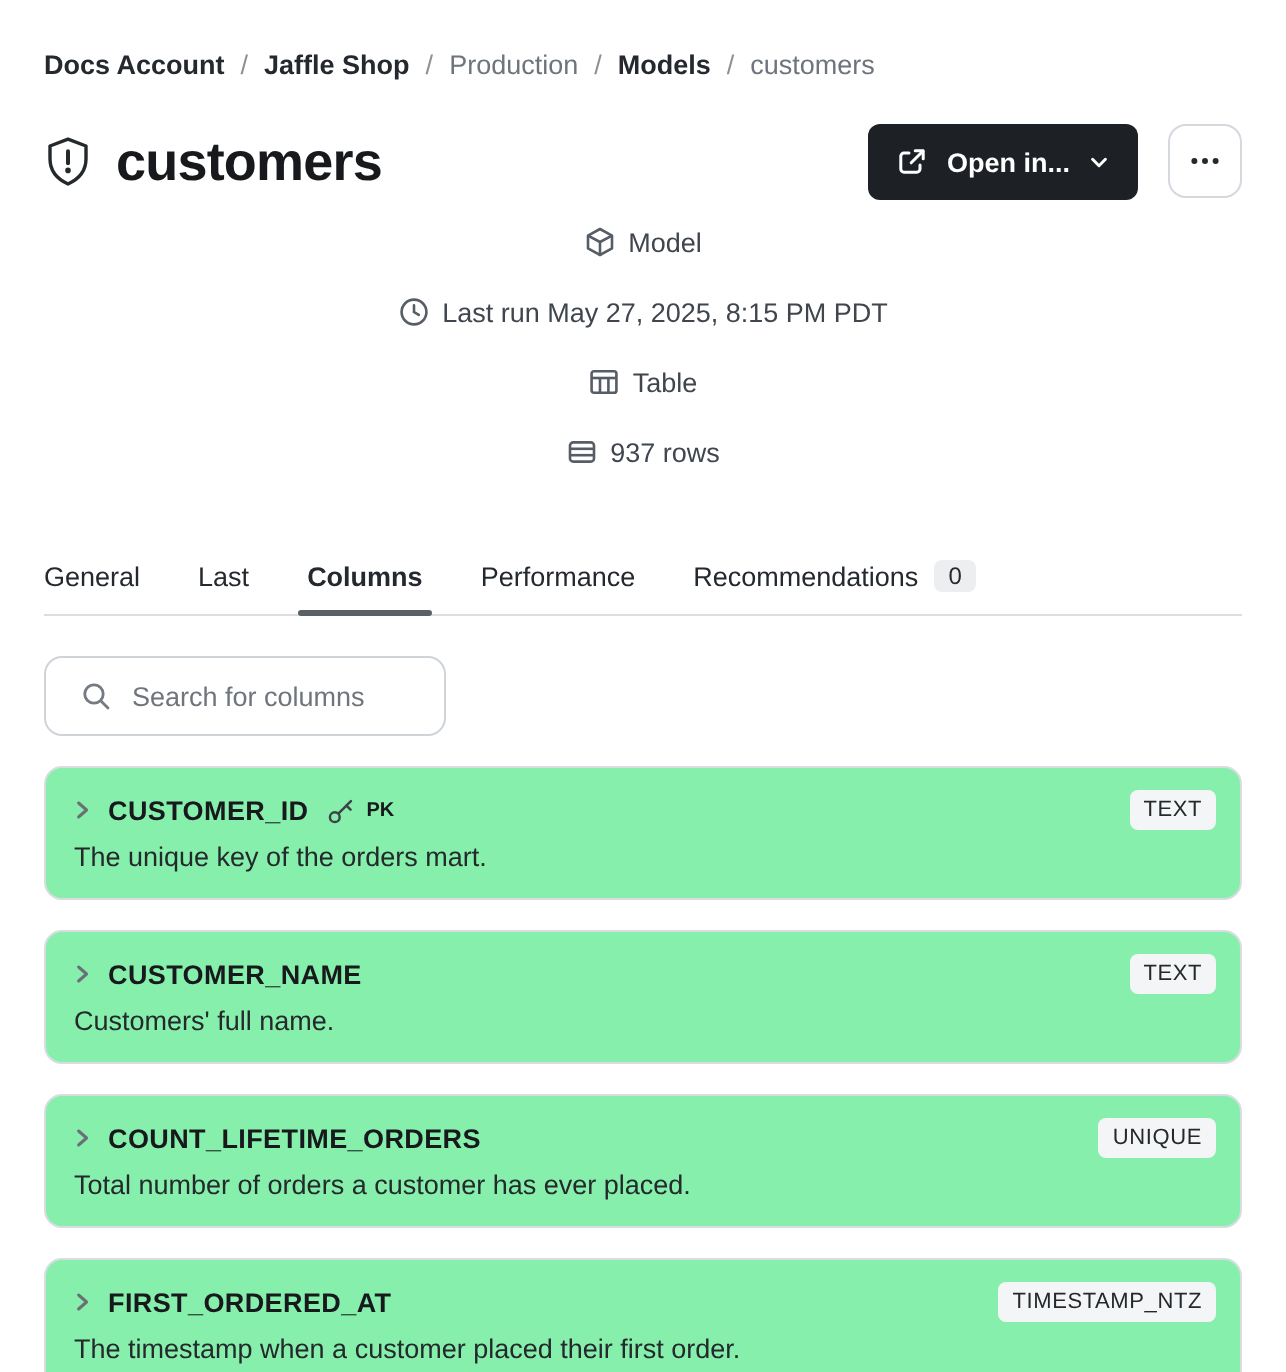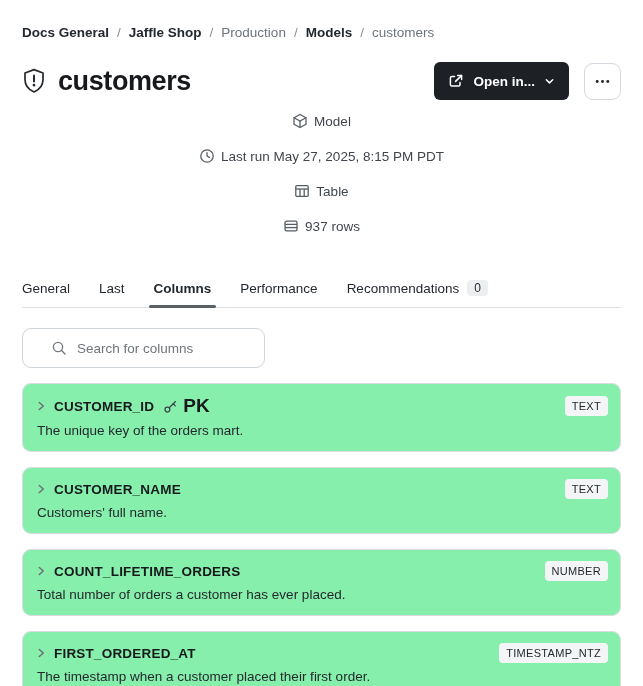--- a/index.html
+++ b/index.html
@@ -11,21 +11,21 @@
   .breadcrumb { display:flex; align-items:center; gap:8px; font-size:13.5px; line-height:16px; }
   .crumb { color:#24292f; font-weight:700; text-decoration:none; cursor:pointer; }
   .crumb.muted { color:#6e747c; font-weight:400; }
   .crumb-sep { color:#8b9197; font-weight:400; }
 
   
   .header-row { display:flex; align-items:center; margin-top:21px; }
   .title-wrap { display:flex; align-items:center; gap:12px; }
   .shield { width:24px; height:26px; color:#24292c; }
   .page-title { font-size:27px; font-weight:700; letter-spacing:-0.4px; color:#17191c; }
-  .header-actions { margin-left:auto; display:flex; align-items:flex-end; gap:15px; }
+  .header-actions { margin-left:auto; display:flex; align-items:flex-start; gap:15px; }
   .btn-dark { display:inline-flex; align-items:center; gap:9px; height:38px; padding:0 14px;
               background:#1d2126; color:#ffffff; border:none; border-radius:6px;
               font-family:inherit; font-size:13.5px; font-weight:700; cursor:pointer; }
   .btn-more { width:37px; height:37px; display:flex; align-items:center; justify-content:center;
               background:#ffffff; border:1px solid #d4d9de; border-radius:9px; cursor:pointer; color:#24292c; }
 
   
   .meta-row { display:flex; align-items:center; gap:19px; margin-top:13px;flex-direction:column; }
   .meta-item { display:flex; align-items:center; gap:6px; font-size:13.5px; color:#40464d; }
   .meta-item svg { color:#565d65; flex:none; }
@@ -34,51 +34,51 @@
   .tabs { display:flex; align-items:center; gap:29px; margin-top:46px; border-bottom:1px solid #dadee2; }
   .tab { position:relative; display:flex; align-items:center; gap:8px; padding-bottom:11px;
          font-size:13.5px; font-weight:400; color:#24292f; cursor:pointer; }
   .tab.active { font-weight:700; }
   .tab.active::after { content:""; position:absolute; left:-5px; right:-5px; bottom:-1px;
                        height:3px; background:#596066; border-radius:3px; }
   .tab-badge { background:#eceef0; color:#24292f; font-size:12px; font-weight:400;
                padding:1px 7px; border-radius:4px; }
 
   
-  .search-box { margin-top:20px; width:243px; height:40px; display:flex; align-items:center; gap:10px;
-                border:1px solid #cfd4d9; border-radius:9px; padding:0 28px; background:#fff; }
+  .search-box { margin-top:20px; width:201px; height:40px; display:flex; align-items:center; gap:10px;
+                border:1px solid #cfd4d9; border-radius:9px; padding:0 17px; background:#fff; }
   .search-box svg { color:#757b82; flex:none; }
   .search-box input { border:none; outline:none; flex:1; font-family:inherit; font-size:13.5px; color:#1f2328; background:transparent; }
   .search-box input::placeholder { color:#6f757c; }
 
   
   .cards { margin-top:15px; }
   .card { border:1px solid #d9dde1; border-radius:9px; background:#86efac; margin-bottom:15px; }
   .card-head { display:flex; align-items:center; padding:11px 12px 0 12px; cursor:pointer; }
   .chev { color:#6a7076; margin-right:7px; display:flex; }
   .col-name { font-size:13.5px; font-weight:700; letter-spacing:0.2px; color:#17191c; }
   .pk-wrap { display:flex; align-items:center; gap:5px; margin-left:9px; }
   .pk-wrap svg { color:#3c4248; }
-  .pk-label { font-size:19px; font-weight:700; color:#17191c; }
+  .pk-label { font-size:10px; font-weight:700; color:#17191c; }
   .type-badge { margin-left:auto; background:#f4f5f6; color:#24292c; font-size:11px; font-weight:400;
                 letter-spacing:0.3px; padding:4px 7px; border-radius:4px; }
   .col-desc { padding:6px 12px 13px 14px; font-size:13.5px; color:#24292c; }
   .tests { border-top:1px solid #e9ebed; padding:6px 12px 10px 12px; }
   .test-row { display:flex; align-items:center; gap:9px; padding:9px 0; }
   .test-row svg { color:#2e9c46; flex:none; }
   .test-link { font-size:12.5px; font-weight:700; letter-spacing:0.3px; color:#1f2328;
                text-decoration:underline; cursor:pointer; }
 </style>
 </head>
 <body>
 
 <div class="page">
 
   <nav class="breadcrumb">
-    <a class="crumb">Docs General</a>
+    <a class="crumb">Docs Account</a>
     <span class="crumb-sep">/</span>
     <a class="crumb">Jaffle Shop</a>
     <span class="crumb-sep">/</span>
     <a class="crumb muted">Production</a>
     <span class="crumb-sep">/</span>
     <a class="crumb">Models</a>
     <span class="crumb-sep">/</span>
     <a class="crumb muted">customers</a>
   </nav>
 
@@ -215,21 +215,21 @@
 
       <div class="card">
         <div class="card-head">
           <span class="chev">
             <svg width="12" height="12" viewBox="0 0 12 12" fill="none" stroke="currentColor" stroke-width="1.5" stroke-linecap="round" stroke-linejoin="round">
               <polyline points="4.3,2.5 8.3,6 4.3,9.5"></polyline>
             </svg>
           </span>
           <span class="col-name">COUNT_LIFETIME_ORDERS</span>
 
-          <span class="type-badge">NUMBER</span>
+          <span class="type-badge">UNIQUE</span>
         </div>
         <div class="col-desc">Total number of orders a customer has ever placed.</div>
 
       </div>
 
       <div class="card">
         <div class="card-head">
           <span class="chev">
             <svg width="12" height="12" viewBox="0 0 12 12" fill="none" stroke="currentColor" stroke-width="1.5" stroke-linecap="round" stroke-linejoin="round">
               <polyline points="4.3,2.5 8.3,6 4.3,9.5"></polyline>

